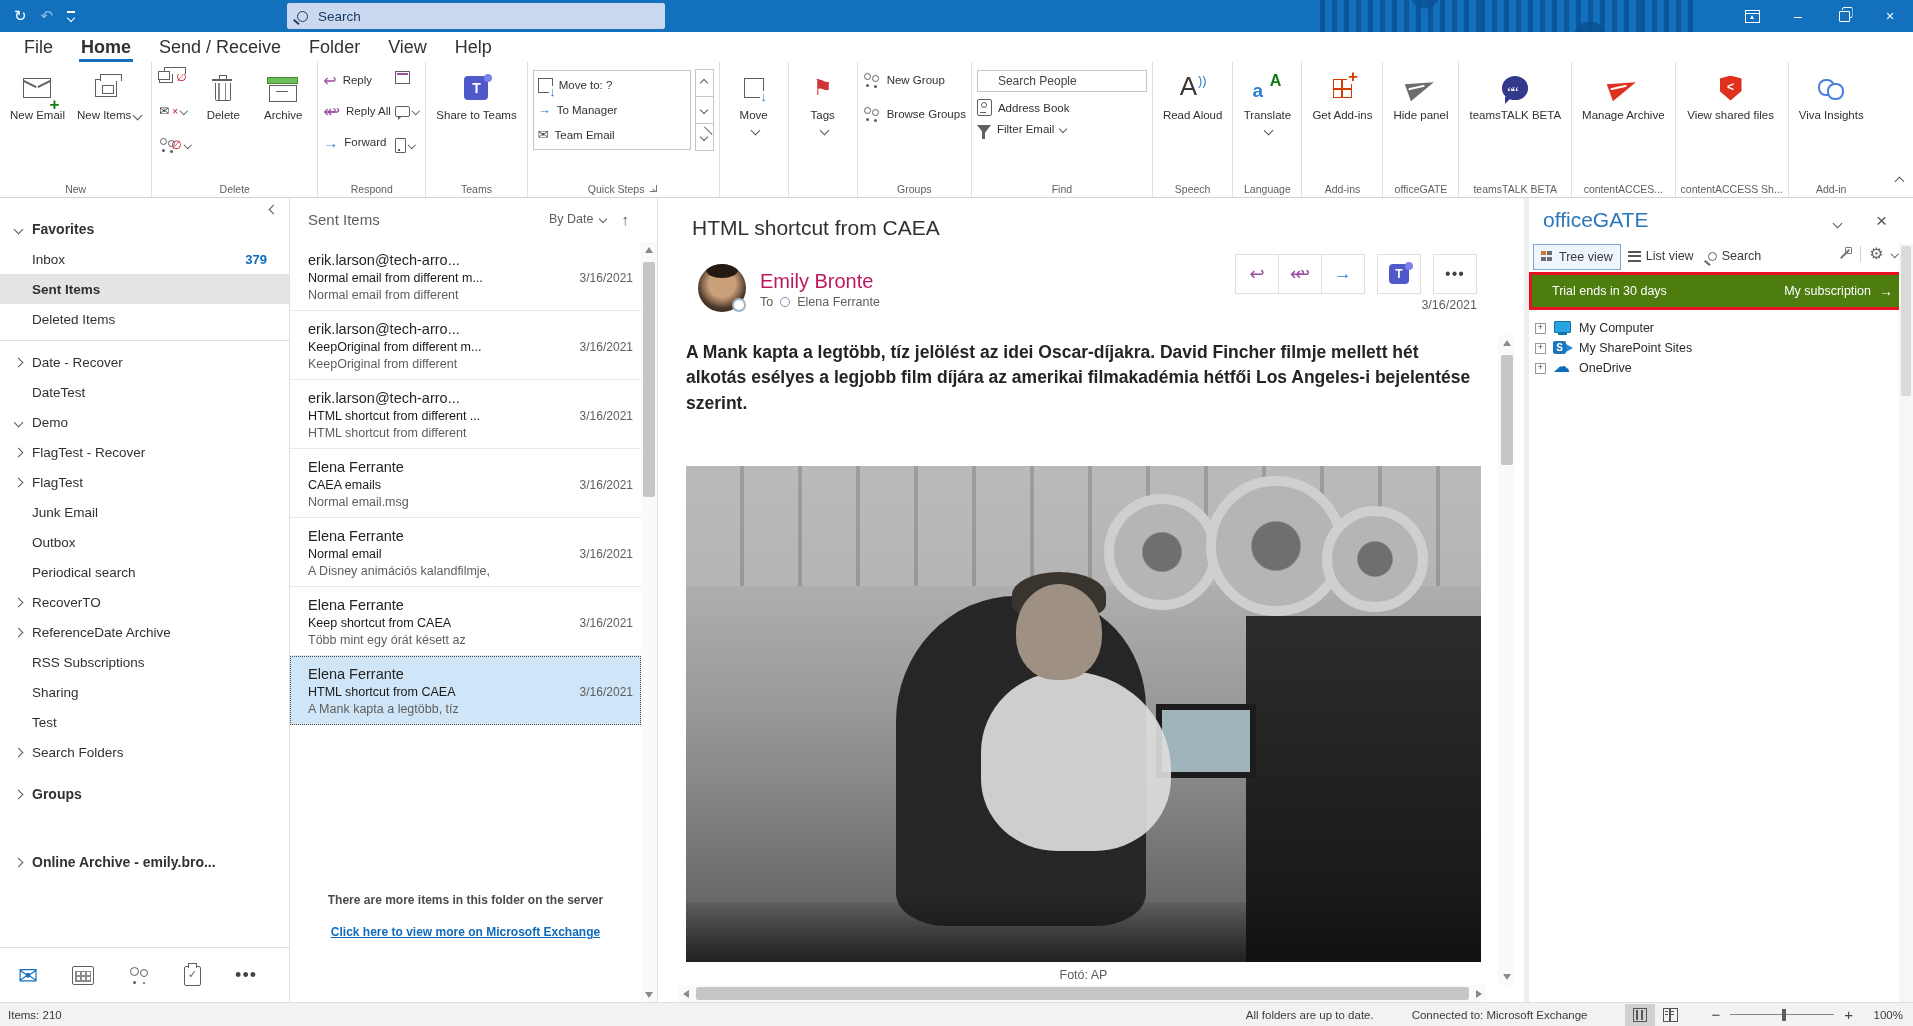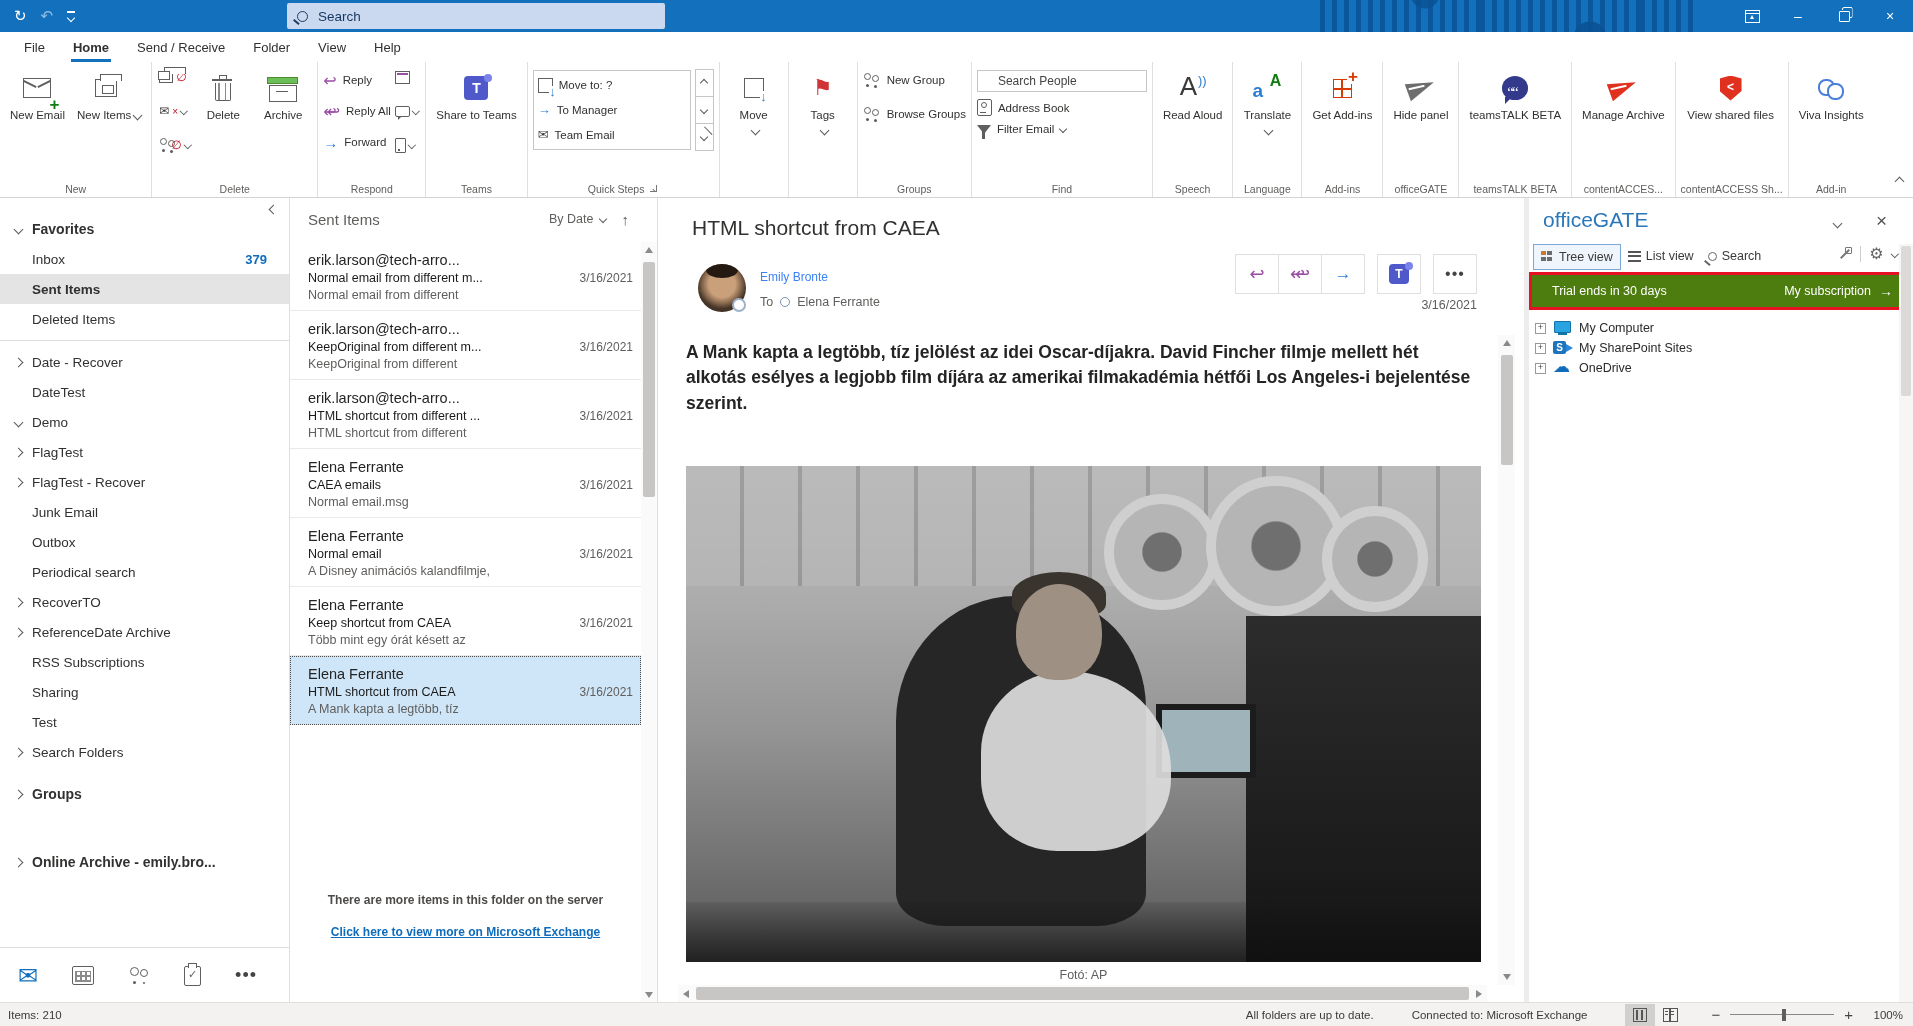--- a/index.html
+++ b/index.html
@@ -26,21 +26,21 @@
     background-size:100% 100%, 100% 100%, 160px 100%;background-repeat:no-repeat,no-repeat,repeat-x;}
   .win-controls{position:absolute;right:0;top:0;height:32px;display:flex;align-items:center;}
   .wc{width:46px;height:32px;display:flex;align-items:center;justify-content:center;color:#fff;font-size:14px;}
   .rdo{width:13px;height:11px;border:1.2px solid #fff;position:relative;}
   .rdo::before{content:"";position:absolute;left:0;top:2px;width:13px;height:1.2px;background:#fff;}
   .rdo::after{content:"";position:absolute;left:4.5px;top:4.5px;border-left:2.5px solid transparent;border-right:2.5px solid transparent;border-bottom:4px solid #fff;}
   .rest{width:9px;height:9px;border:1.2px solid #fff;position:relative;border-radius:1px;}
   .rest::before{content:"";position:absolute;left:2px;top:-4.5px;width:9px;height:9px;border:1.2px solid #fff;border-radius:2px;clip-path:polygon(0 0,100% 0,100% 100%,72% 100%,72% 28%,0 28%);}
   
   .menubar{position:absolute;left:0;top:32px;right:0;height:30px;background:#fff;display:flex;align-items:center;padding-left:10px;}
-  .mtab{font-size:13px;color:#323130;padding:0 14px;height:30px;display:flex;align-items:center;position:relative;}
+  .mtab{font-size:18px;color:#323130;padding:0 14px;height:30px;display:flex;align-items:center;position:relative;}
   .mtab.active{font-weight:bold;}
   .mtab.active::after{content:"";position:absolute;left:12px;right:12px;bottom:0;height:3px;background:#1270bd;}
   
   .ribbon{position:absolute;left:0;top:62px;right:0;height:135px;background:#fff;border-bottom:1px solid #d6d4d2;display:flex;overflow:hidden;}
   .rgrp{display:flex;flex-direction:column;border-right:1px solid #e1dfdd;padding:4px 5px 0;box-sizing:border-box;}
   .rgrp-body{display:flex;flex:1;align-items:flex-start;gap:2px;}
   .rgrp-label{height:17px;font-size:10.5px;color:#605e5c;display:flex;align-items:center;justify-content:center;gap:5px;white-space:nowrap;margin-top:25px;}
   .rbtn{display:flex;flex-direction:column;align-items:center;text-align:center;font-size:11.5px;color:#323130;padding:4px 5px 0;min-width:48px;line-height:1.3;cursor:default;}
   .ric{height:36px;display:flex;align-items:center;justify-content:center;position:relative;}
   .rlab{margin-top:2px;}
@@ -177,21 +177,21 @@
   .reading{left:658px;width:865px;background:#fff;}
   .rd-subject{position:absolute;left:34px;top:18px;font-size:21px;color:#323130;}
   .rd-actions{position:absolute;right:46px;top:56px;display:flex;align-items:center;}
   .rd-btn{width:42px;height:38px;border:1px solid #e1dfdd;display:flex;align-items:center;justify-content:center;background:#fff;margin-left:-1px;}
   .rd-btn.sep{margin-left:12px;}
   .rd-dots{font-size:16px;color:#444;letter-spacing:1px;}
   .avatar{position:absolute;left:40px;top:66px;width:48px;height:48px;border-radius:50%;overflow:hidden;
     background:radial-gradient(circle at 50% 42%, #c9a07a 0 36%, #8a6a50 52%, #473628 66%, #2e241c 100%);}
   .avatar::before{content:"";position:absolute;left:8px;top:-2px;width:32px;height:16px;border-radius:50%;background:#241a12;}
   .pres{position:absolute;left:74px;top:100px;width:10px;height:10px;border:2px solid #9db3c8;border-radius:50%;background:#fff;}
-  .rd-sender{position:absolute;left:102px;top:72px;font-size:12px;color:#3b82f6;}
+  .rd-sender{position:absolute;left:102px;top:72px;font-size:20px;color:#be185d;}
   .rd-toline{position:absolute;left:102px;top:97px;font-size:12.5px;color:#605e5c;display:flex;align-items:center;gap:7px;}
   .pres2{width:8px;height:8px;border:1.5px solid #7a93ad;border-radius:50%;display:inline-block;}
   .rd-date{position:absolute;right:46px;top:100px;font-size:12.5px;color:#605e5c;}
   .rd-body{position:absolute;left:28px;top:142px;width:790px;font-size:17.5px;font-weight:bold;color:#242424;line-height:1.45;}
   .photo{position:absolute;left:28px;top:268px;width:795px;height:496px;overflow:hidden;
     background:linear-gradient(180deg,#c2c2c2 0%,#ababab 28%,#969696 52%,#757575 78%,#575757 100%);}
   .ph-shelf{position:absolute;left:0;top:0;width:100%;height:120px;
     background:repeating-linear-gradient(90deg,#b8b8b8 0 54px,#8f8f8f 54px 58px),repeating-linear-gradient(0deg,#b3b3b3 0 34px,#898989 34px 38px);opacity:.7;}
   .ph-reel{position:absolute;border-radius:50%;border:10px solid #cfcfcf;background:radial-gradient(circle,#6f6f6f 0 28%,#b5b5b5 30% 100%);}
   .r1{left:418px;top:28px;width:96px;height:96px;}
@@ -633,27 +633,27 @@
           <div class="sb-row">
             <span class="sbchev">
               <span class="chev"></span>
             </span>
             <span class="sblab">Demo</span>
           </div>
           <div class="sb-row">
             <span class="sbchev">
               <span class="chev r"></span>
             </span>
-            <span class="sblab">FlagTest</span>
+            <span class="sblab">FlagTest - Recover</span>
           </div>
           <div class="sb-row">
             <span class="sbchev">
               <span class="chev r"></span>
             </span>
-            <span class="sblab">FlagTest - Recover</span>
+            <span class="sblab">FlagTest</span>
           </div>
           <div class="sb-row">
             <span class="sbchev"></span>
             <span class="sblab">Junk Email</span>
           </div>
           <div class="sb-row">
             <span class="sbchev"></span>
             <span class="sblab">Outbox</span>
           </div>
           <div class="sb-row">

